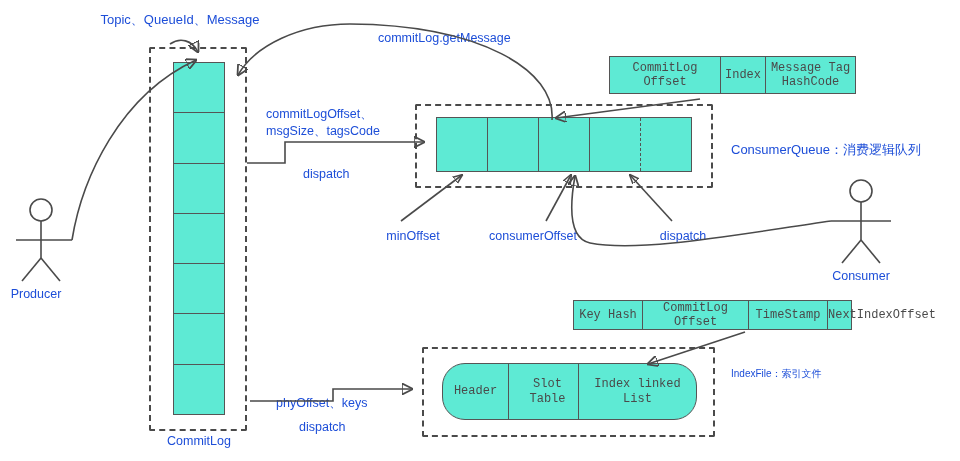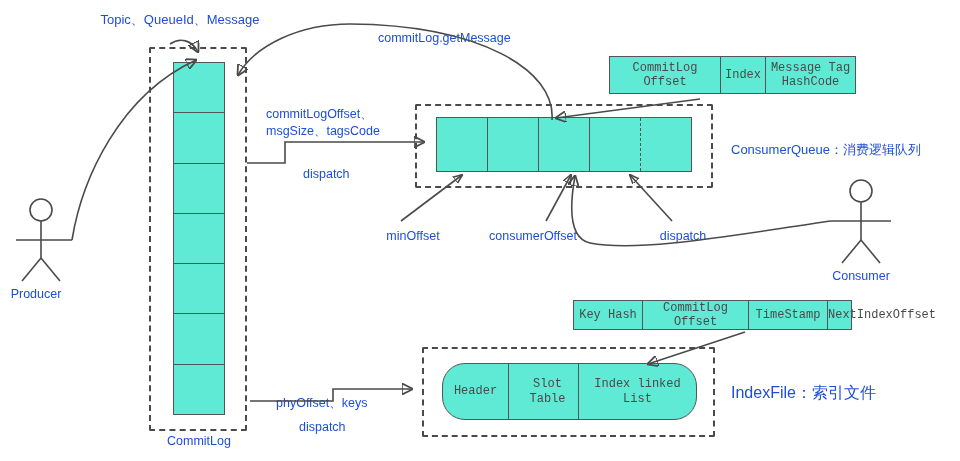--- a/index.html
+++ b/index.html
@@ -139,21 +139,21 @@
 
   <div class="dashgroup" style="left:422px; top:347px; width:293px; height:90px;"></div>
 
   <div class="solidbox" style="left:442px; top:363px; width:255px; height:57px;border-radius:23px;">
     <div class="cell" style="flex:0 0 65px;">Header</div>
     <div class="cell" style="flex:0 0 70px;padding-left:8px;">Slot
 Table</div>
     <div class="cell">Index linked List</div>
   </div>
 
-  <div class="lbl" style="left:731px; top:383px; font-size:16px;">IndexFile：索引文件</div>
+  <div class="lbl" style="left:731px; top:368px; font-size:10px;">IndexFile：索引文件</div>
 
   <svg class="overlay" viewBox="0 0 960 461">
     <defs>
       <marker id="arrow" viewBox="0 0 10 10" refX="9" refY="5" markerWidth="7" markerHeight="7" orient="auto-start-reverse">
         <path d="M 0 0 L 10 5 L 0 10 z" fill="#4a4a4a" stroke="none"></path>
       </marker>
       <marker id="arrowthin" viewBox="0 0 10 10" refX="9" refY="5" markerWidth="6" markerHeight="6" orient="auto-start-reverse">
         <path d="M 0 1 L 10 5 L 0 9 z" fill="#4a4a4a" stroke="none"></path>
       </marker>
     </defs>

